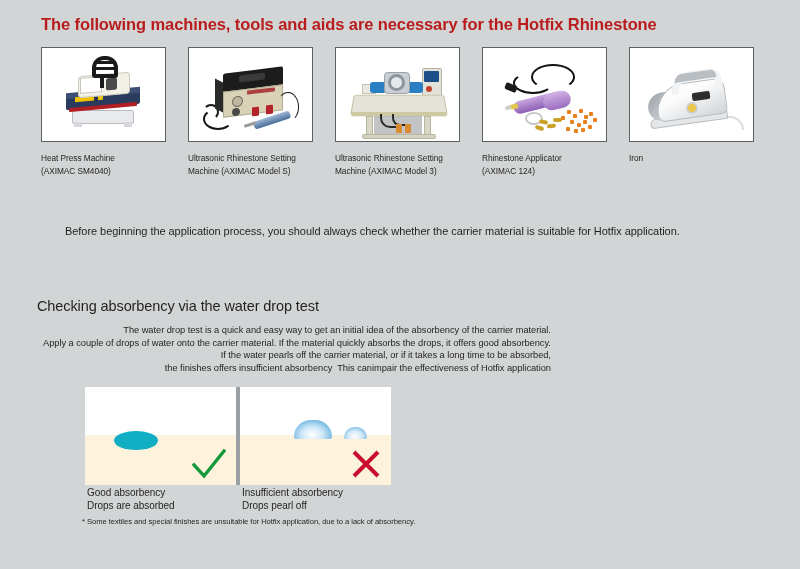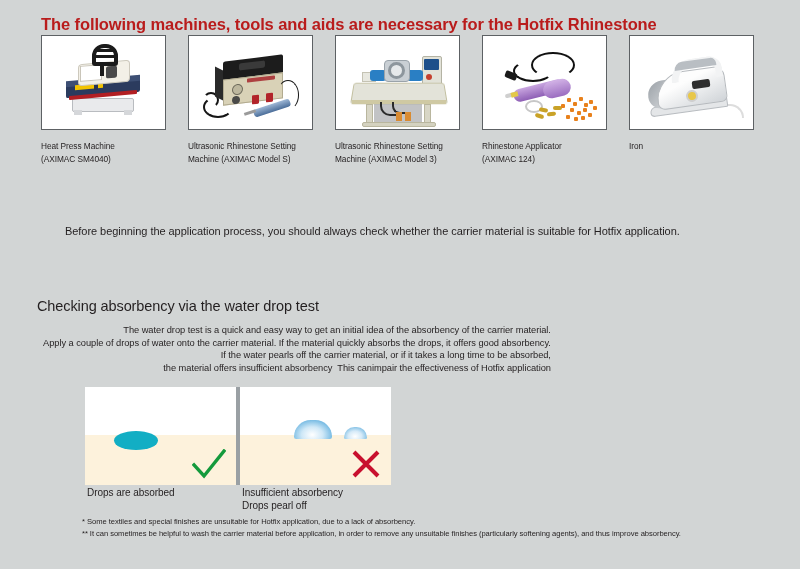--- a/index.html
+++ b/index.html
@@ -20,21 +20,21 @@
     font-size: 16.5px;
     font-weight: 700;
     letter-spacing: -0.1px;
     color: #b91c1c;
     white-space: nowrap;
   }
 
   
   .product-strip {
     position: absolute;
-    left: 41px; top: 35px;
+    left: 41px; top: 47px;
     width: 720px; height: 90px;
     display: flex;
     gap: 22px;
   }
   .product-card { width: 125px; }
   .product-frame {
     width: 125px; height: 95px;
     background: #ffffff;
     border: 1px solid #5d6164;
     position: relative;
@@ -379,21 +379,21 @@
 </div>
 
 <div class="intro-text">Before beginning the application process, you should always check whether the carrier material is suitable for Hotfix application.</div>
 
 <div class="section-title">Checking absorbency via the water drop test</div>
 
 <div class="body-lines">
   <div>The water drop test is a quick and easy way to get an initial idea of the absorbency of the carrier material.</div>
   <div>Apply a couple of drops of water onto the carrier material. If the material quickly absorbs the drops, it offers good absorbency.</div>
   <div>If the water pearls off the carrier material, or if it takes a long time to be absorbed,</div>
-  <div>the material offers insufficient absorbency  This canimpair the effectiveness of Hotfix application</div>
+  <div>the finishes offers insufficient absorbency  This canimpair the effectiveness of Hotfix application</div>
 </div>
 
 <div class="illus">
 
   <div class="illus-panel">
     <div class="illus-ground"></div>
     <div class="drop-absorbed"></div>
     <svg class="mark" width="34" height="30" viewBox="0 0 34 30">
       <path d="M2 16 L12 27 L32 2" fill="none" stroke="#149a3c" stroke-width="3.4" stroke-linecap="square"></path>
     </svg>
@@ -405,24 +405,24 @@
     <div class="bead-small"></div>
     <svg class="mark" width="30" height="30" viewBox="0 0 30 30">
       <path d="M3 3 L27 27 M27 3 L3 27" fill="none" stroke="#c8102e" stroke-width="4" stroke-linecap="butt"></path>
     </svg>
   </div>
 
 </div>
 
 <div class="illus-captions">
   <div class="illus-caption">
+    <div>Good absorbency</div>
     <div>Drops are absorbed</div>
   </div>
   <div class="illus-caption">
     <div>Insufficient absorbency</div>
     <div>Drops pearl off</div>
   </div>
 </div>
 
 <div class="footnotes">
   <div>* Some textiles and special finishes are unsuitable for Hotfix application, due to a lack of absorbency.</div>
-  <div>** It can sometimes be helpful to wash the carrier material before application, in order to remove any unsuitable finishes (particularly softening agents), and thus improve absorbency.</div>
 </div>
 
 </body></html>

